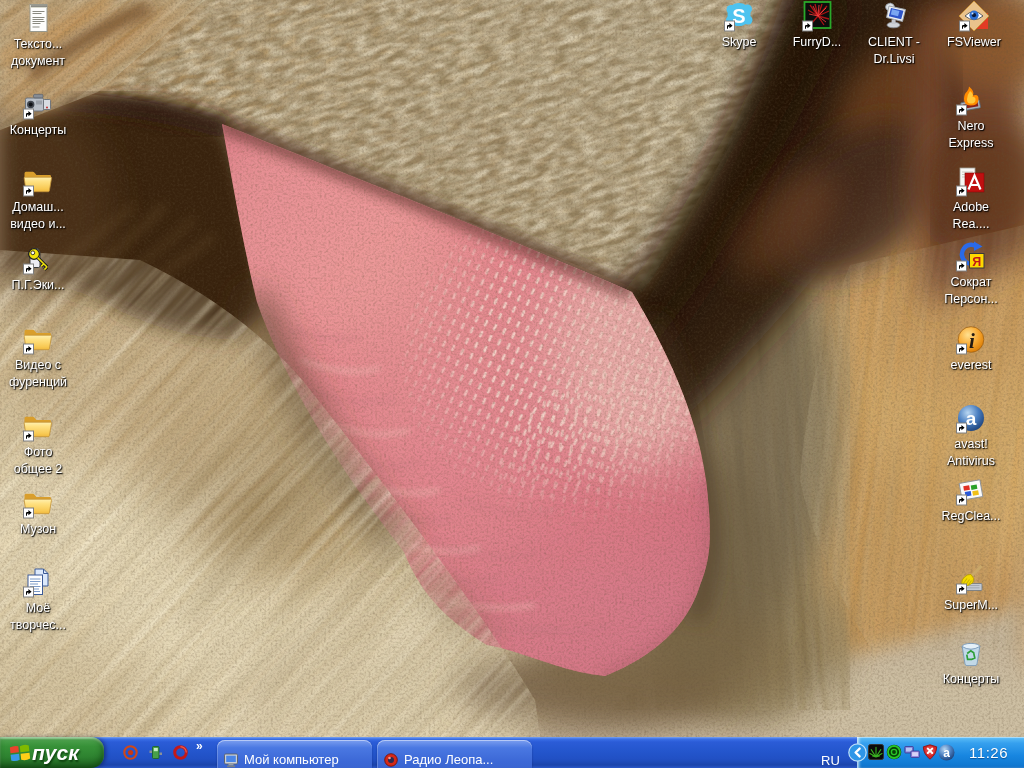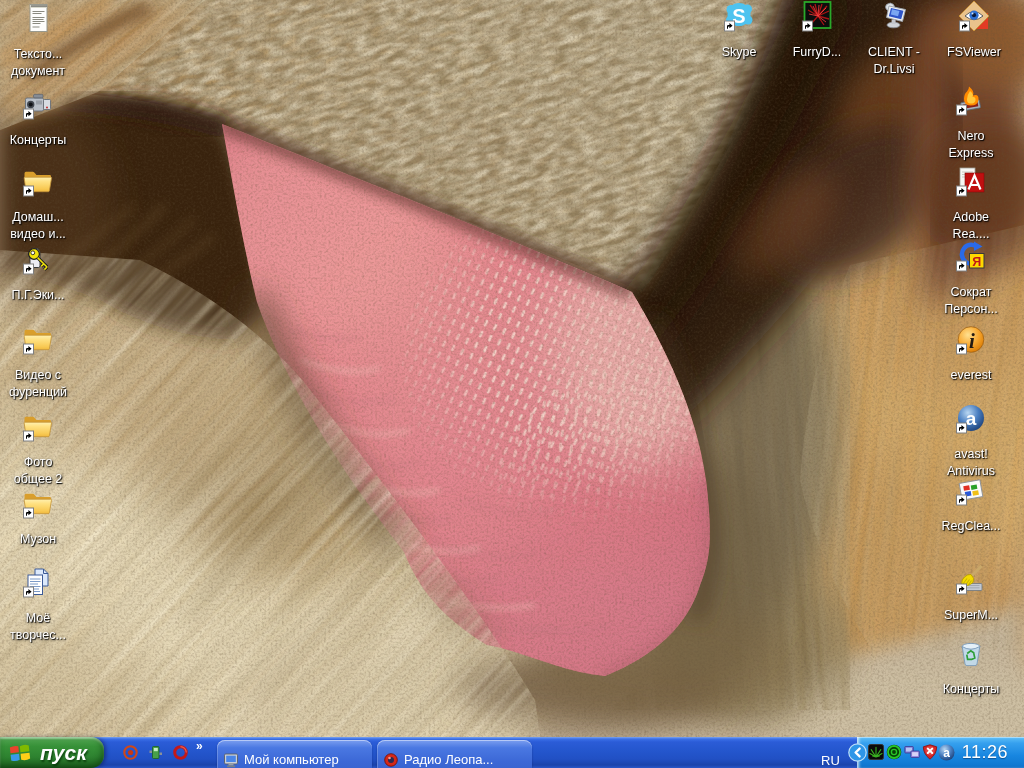--- a/index.html
+++ b/index.html
@@ -1,41 +1,41 @@
 <!DOCTYPE html>
 <html><head><meta charset="utf-8"><title>desktop</title>
 <style>
 html,body{margin:0;padding:0;background:#000}
 #scr{position:relative;width:1024px;height:768px;overflow:hidden;font-family:"Liberation Sans",sans-serif}
 #wall{position:absolute;left:0;top:0;width:1024px;height:768px}
 .ico{position:absolute;width:84px;display:flex;flex-direction:column;align-items:center}
 .ico svg.mi{width:32px;height:32px;display:block}
-.lbl{margin-top:12px;font-size:12.5px;line-height:17px;color:#fff;text-align:center;white-space:nowrap;
+.lbl{margin-top:2px;font-size:12.5px;line-height:17px;color:#fff;text-align:center;white-space:nowrap;
  text-shadow:1px 1px 1px rgba(0,0,0,.95),0 1px 3px rgba(0,0,0,.7)}
 
 #bar{position:absolute;left:0;top:737px;width:1024px;height:31px;
  background:linear-gradient(180deg,#7ea4ec 0,#3a6fe8 2px,#2b5cd7 5px,#2456cd 14px,#2150c4 22px,#1b44ab 28px,#2a57c8 31px)}
 #start{position:absolute;left:0;top:0;width:104px;height:31px;border-radius:0 13px 13px 0;
  background:linear-gradient(180deg,#88c888 0,#4ca04c 8%,#379138 30%,#2e8330 62%,#256f27 88%,#1e6021 100%);
  box-shadow:inset -2px -3px 6px rgba(0,40,0,.45), inset 0 2px 2px rgba(255,255,255,.35), 2px 0 4px rgba(0,0,30,.4);
  display:flex;align-items:center}
-#start .txt{color:#fff;font-size:21px;font-weight:bold;font-style:italic;margin-left:8px;
+#start .txt{color:#fff;font-size:21px;font-weight:bold;font-style:italic;
  text-shadow:1px 2px 2px rgba(0,40,0,.7);letter-spacing:0px}
 #start svg{width:24px;height:24px;margin-left:8px}
 .qli{position:absolute;top:7px;width:17px;height:17px}
 .tbtn{position:absolute;top:3px;height:39px;border-radius:8px;
  background:linear-gradient(180deg,#7c9ff0 0,#4a78e2 20%,#3c68d6 55%,#3862cd 85%,#4872d8 100%);
  box-shadow:inset 0 1px 0 rgba(255,255,255,.45),inset 1px 0 0 rgba(255,255,255,.2),0 1px 2px rgba(0,0,60,.35);
  display:flex;align-items:center;color:#fff;font-size:13px}
 .tbtn svg{width:16px;height:16px;margin:0 5px 0 6px;flex:0 0 auto}
 .tbtn span{overflow:hidden;white-space:nowrap}
 #tray{position:absolute;right:0;top:0;width:167px;height:31px;
  background:linear-gradient(180deg,#5fc0f8 0,#36a0ee 20%,#1886e0 60%,#1079d2 90%,#0e6ec6 100%);
  box-shadow:inset 3px 0 3px -1px rgba(255,255,255,.75),inset 0 1px 0 rgba(255,255,255,.4)}
-#clock{position:absolute;right:16px;top:0;height:31px;display:flex;align-items:center;color:#fff;font-size:18px;letter-spacing:.5px;text-shadow:0 1px 1px rgba(0,40,90,.5)}
+#clock{position:absolute;right:16px;top:0;height:31px;display:flex;align-items:center;color:#fff;font-size:15px;letter-spacing:.5px;text-shadow:0 1px 1px rgba(0,40,90,.5)}
 #ru{position:absolute;left:821px;top:0;height:47px;display:flex;align-items:center;color:#fff;font-size:13px}
 .tri{position:absolute;top:7px;width:16px;height:16px}
 </style></head>
 <body>
 <div id="scr">
 <svg id="wall" viewBox="0 0 1024 768" preserveAspectRatio="none">
 <defs>
 <filter id="b3" x="-30%" y="-30%" width="160%" height="160%">
           <feGaussianBlur stdDeviation="3"></feGaussianBlur>
         </filter>

